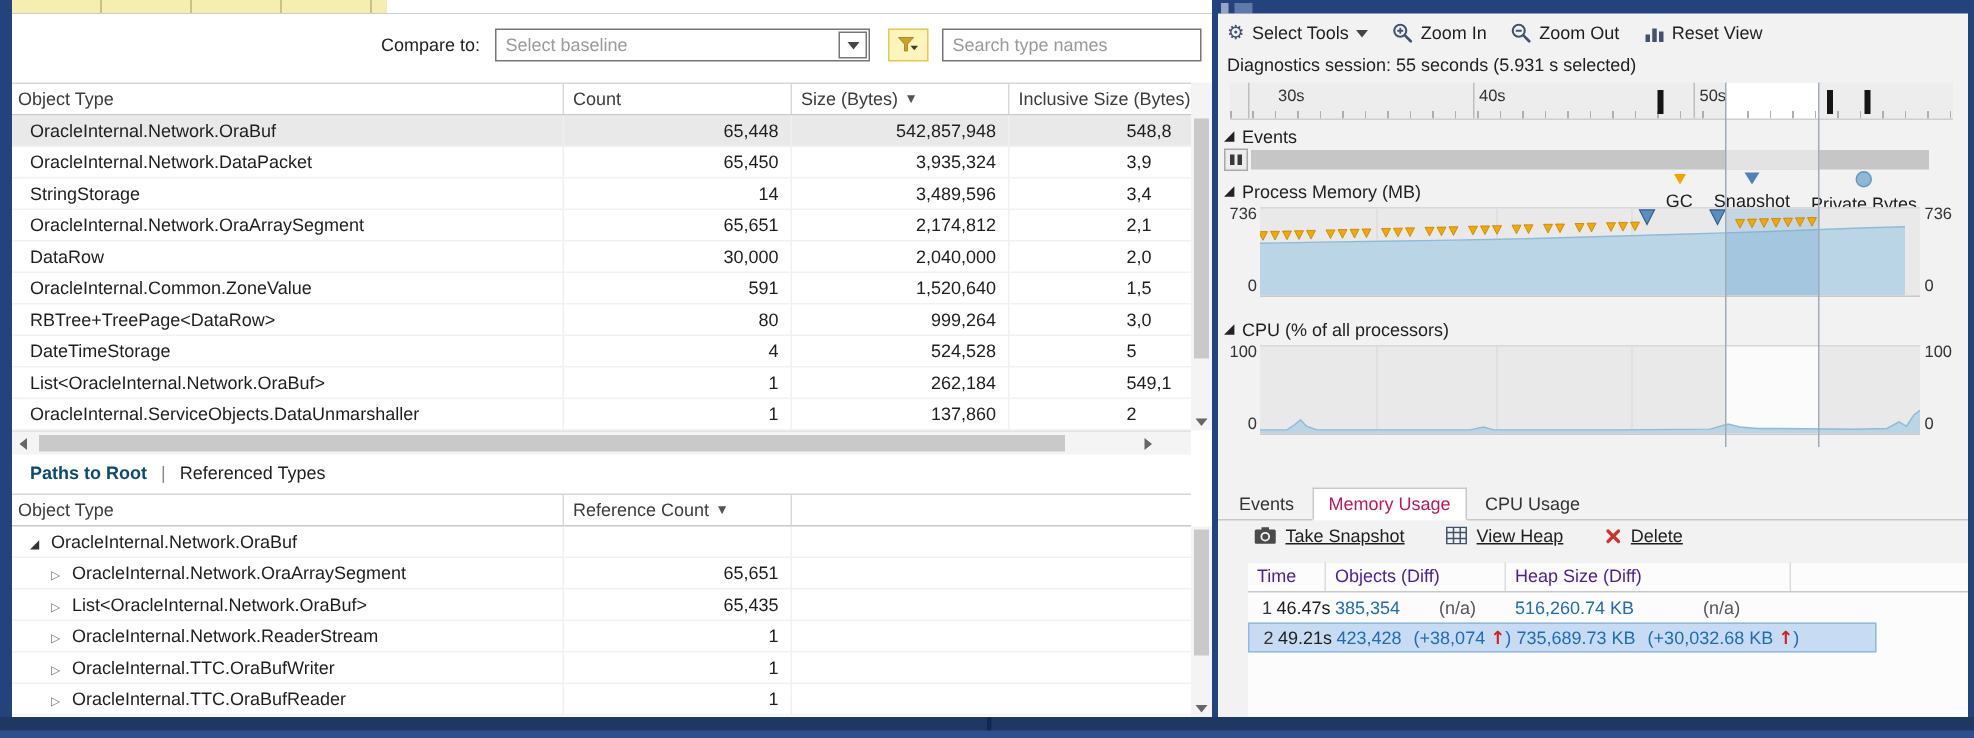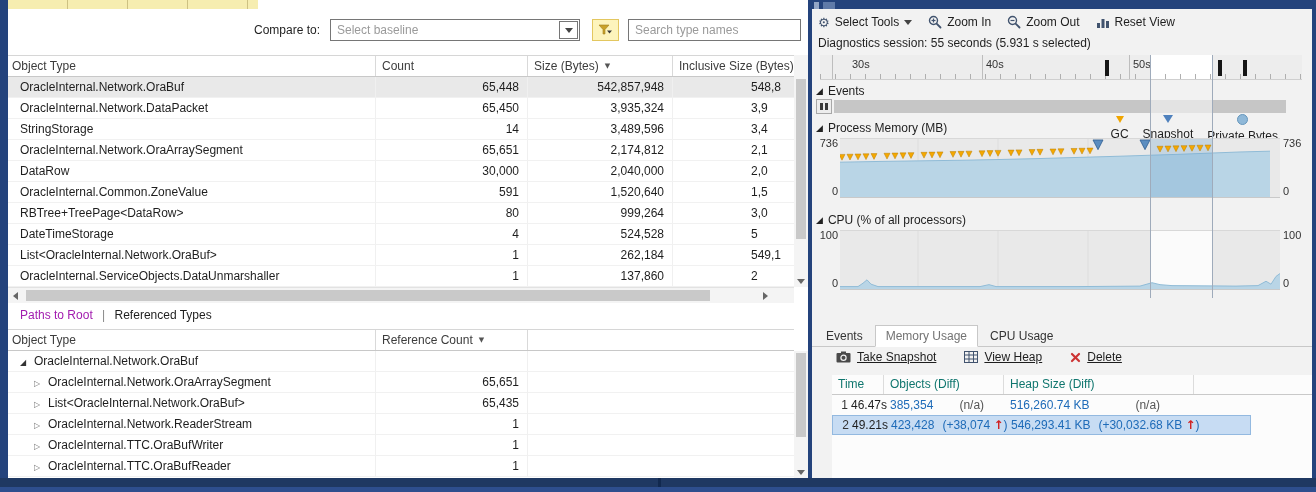--- a/index.html
+++ b/index.html
@@ -59,21 +59,21 @@
 
   .hscroll{position:absolute;left:0;top:278px;width:786px;height:16px;background:#F4F4F4;
     border-top:1px solid #E2E2E2;box-sizing:border-box;}
   .hthumb{position:absolute;left:18px;top:2px;height:11px;width:684px;background:#C9C9C9;}
   .tri-left{position:absolute;left:5px;top:4px;width:0;height:0;
     border-top:4px solid transparent;border-bottom:4px solid transparent;border-right:5px solid #666;}
   .tri-right{position:absolute;right:26px;top:4px;width:0;height:0;
     border-top:4px solid transparent;border-bottom:4px solid transparent;border-left:5px solid #666;}
 
   .paths-tabs{position:absolute;left:12px;top:299px;height:16px;white-space:nowrap;}
-  .pt-active{color:#a21caf;font-weight:normal;}
+  .pt-active{color:#0c4a6e;font-weight:bold;}
   .pt-sep{color:#888;margin:0 6px;}
   .pt-inactive{color:#1E1E1E;}
 
   .paths-header{position:absolute;left:0;top:320px;width:786px;height:22px;display:grid;
     grid-template-columns:368px 152px 1fr;border-top:1px solid #D6D6D6;border-bottom:1px solid #C8C8C8;
     box-sizing:border-box;color:#3C3C3C;background:#FFF;}
   .paths-header div{line-height:20px;overflow:hidden;white-space:nowrap;}
   #path-rows{position:absolute;left:0;top:342px;width:786px;height:127px;overflow:hidden;}
   .prow{display:grid;grid-template-columns:368px 152px 1fr;height:21px;line-height:21px;
     border-bottom:1px solid #F1F1F1;box-sizing:border-box;}
@@ -125,32 +125,32 @@
   .chart{position:absolute;left:28px;width:440px;height:60px;background:#E9E9E9;
     border-top:1px solid #D8D8D8;border-bottom:1px solid #C9C9C9;box-sizing:border-box;}
   .memchart{top:129px;} .cpuchart{top:221px;}
   .chart svg{display:block;width:100%;height:100%;}
   .gline{stroke:#DCDCDC;stroke-width:1;}
   .gcmark{fill:#F5A800;stroke:#B97E00;stroke-width:.5;}
   .snapmark{fill:#5B8DC0;stroke:#2F5E91;stroke-width:.8;}
 
   .btabs{position:absolute;left:4px;top:315px;height:22px;display:flex;align-items:flex-end;gap:2px;}
   .btab{padding:3px 10px;color:#333;white-space:nowrap;}
-  .btab.active{background:#FFF;border:1px solid #C8C8C8;border-bottom:1px solid #FFF;color:#737373;
+  .btab.active{background:#FFF;border:1px solid #C8C8C8;border-bottom:1px solid #FFF;color:#be185d;
     position:relative;z-index:2;margin-bottom:-1px;text-align:right;}
   .tabline{position:absolute;left:0;top:337px;width:500px;height:1px;background:#C8C8C8;z-index:1;}
 
   .snap-toolbar{position:absolute;left:24px;top:341px;height:22px;display:flex;align-items:flex-start;gap:28px;text-decoration:underline;}
   .stitem{display:flex;align-items:center;gap:6px;white-space:nowrap;}
 
   .snap-bg{position:absolute;left:20px;top:366px;width:480px;height:103px;background:#FCFCFC;
     border-top:1px solid #D4D4D4;box-sizing:border-box;}
   .snap-header{position:absolute;left:20px;top:366px;width:480px;height:20px;display:grid;
     grid-template-columns:52px 120px 190px 1fr;border-bottom:1px solid #C9C9C9;box-sizing:border-box;
-    color:#0f766e;background:#FCFCFC;}
+    color:#4c1d95;background:#FCFCFC;}
   .snap-header div{line-height:19px;padding-left:6px;border-right:1px solid #DCDCDC;overflow:hidden;white-space:nowrap;}
   .snap-header div:last-child{border-right:none;}
   #snap-rows{position:absolute;left:20px;top:386px;width:419px;}
   .srow{display:grid;grid-template-columns:16px 38px 120px 1fr;height:20px;line-height:20px;box-sizing:border-box;}
   .ssel{background:#C7DCF3;border:1px solid #93B9E0;line-height:18px;}
   .sc0{text-align:right;color:#333;}
   .sc1{padding-left:3px;}
   .sc2,.sc3{overflow:hidden;white-space:nowrap;padding-left:4px;}
   .slink{color:#1E6BB8;}
   .sna{color:#555;margin-left:26px;}
@@ -528,21 +528,21 @@
         <div class="srow">
           <div class="sc0">1</div>
           <div class="sc1">46.47s</div>
           <div class="sc2"><span class="slink">385,354</span><span class="sna">(n/a)</span></div>
           <div class="sc3"><span class="slink">516,260.74 KB</span><span class="sna">(n/a)</span></div>
         </div>
         <div class="srow ssel">
           <div class="sc0">2</div>
           <div class="sc1">49.21s</div>
           <div class="sc2"><span class="slink">423,428</span><span class="sdiff">(+38,074 <span class="uparrow">↑</span>)</span></div>
-          <div class="sc3"><span class="slink">546,293.41 KB</span><span class="sdiff">(+30,032.68 KB <span class="uparrow">↑</span>)</span></div>
+          <div class="sc3"><span class="slink">735,689.73 KB</span><span class="sdiff">(+30,032.68 KB <span class="uparrow">↑</span>)</span></div>
         </div>
       </div>
   </div>
 
   <div class="bottom"></div>
   <div class="bottom-div"></div>
   <div class="bottom-light"></div>
 </div>
 
 </body></html>

